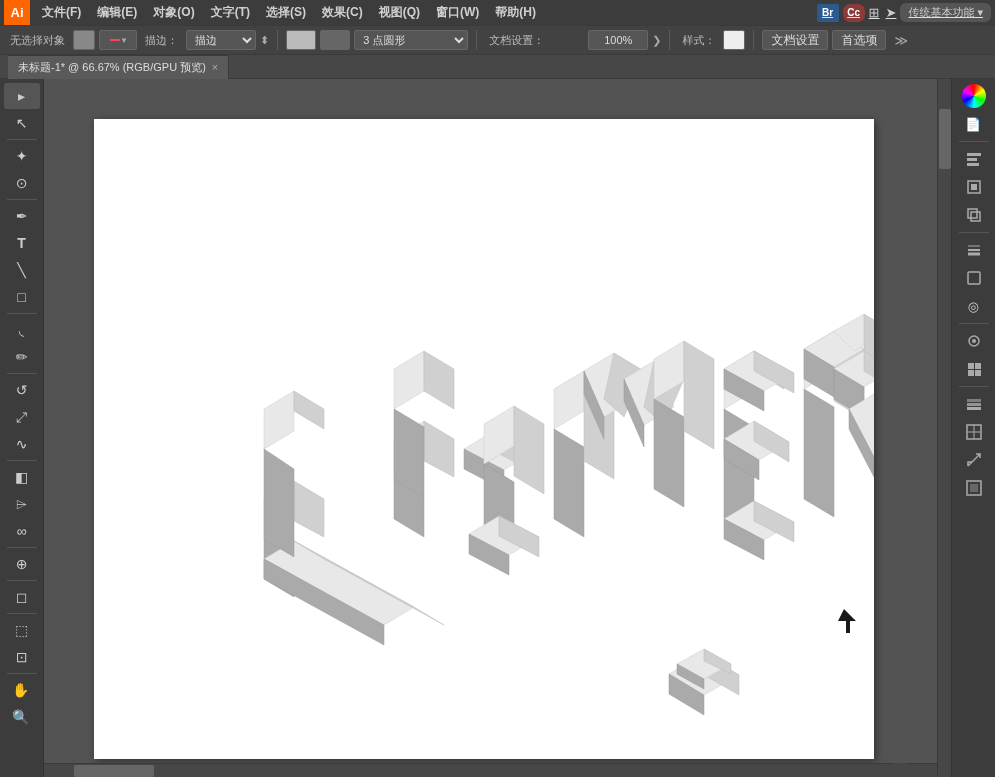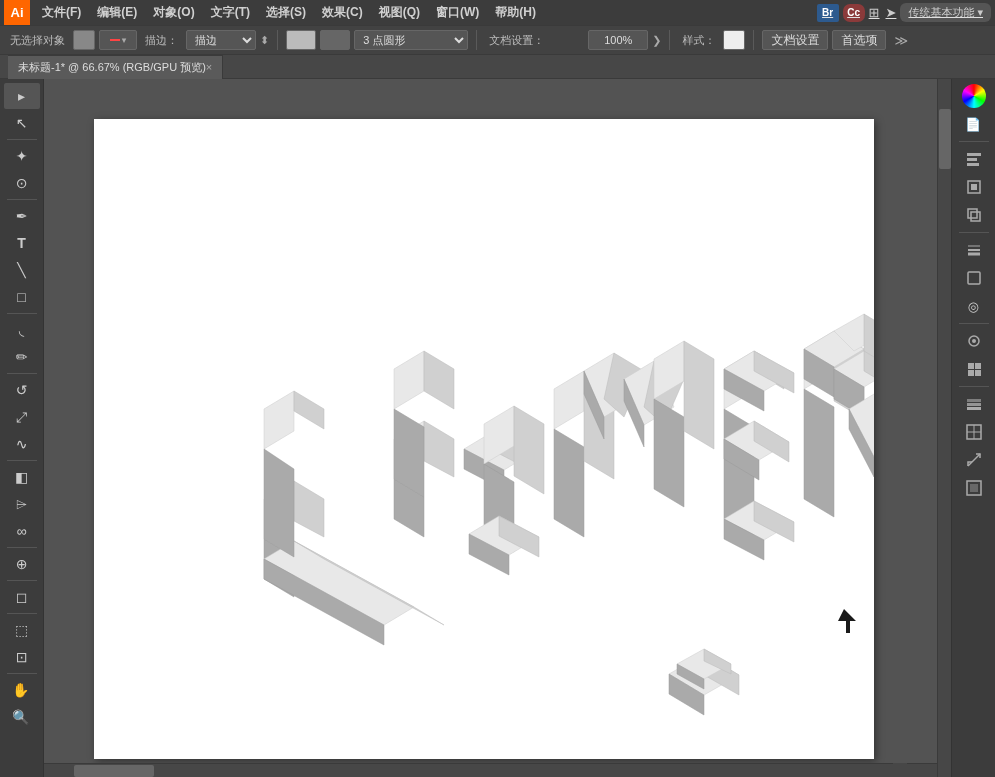--- a/index.html
+++ b/index.html
@@ -146,21 +146,21 @@
       align-items: center;
       padding-left: 8px;
       border-bottom: 1px solid #3a3a3a;
     }
     .tab {
       height: 24px;
       background: #5a5a5a;
       padding: 0 10px;
       display: flex;
       align-items: center;
-      gap: 0;
+      gap: 6px;
       font-size: 11px;
       color: #ddd;
       border-right: 1px solid #3a3a3a;
       border-top: 1px solid #3a3a3a;
     }
     .tab-close { font-size: 11px; color: #aaa; cursor: pointer; }
 
     
     #main-layout {
       display: flex;

